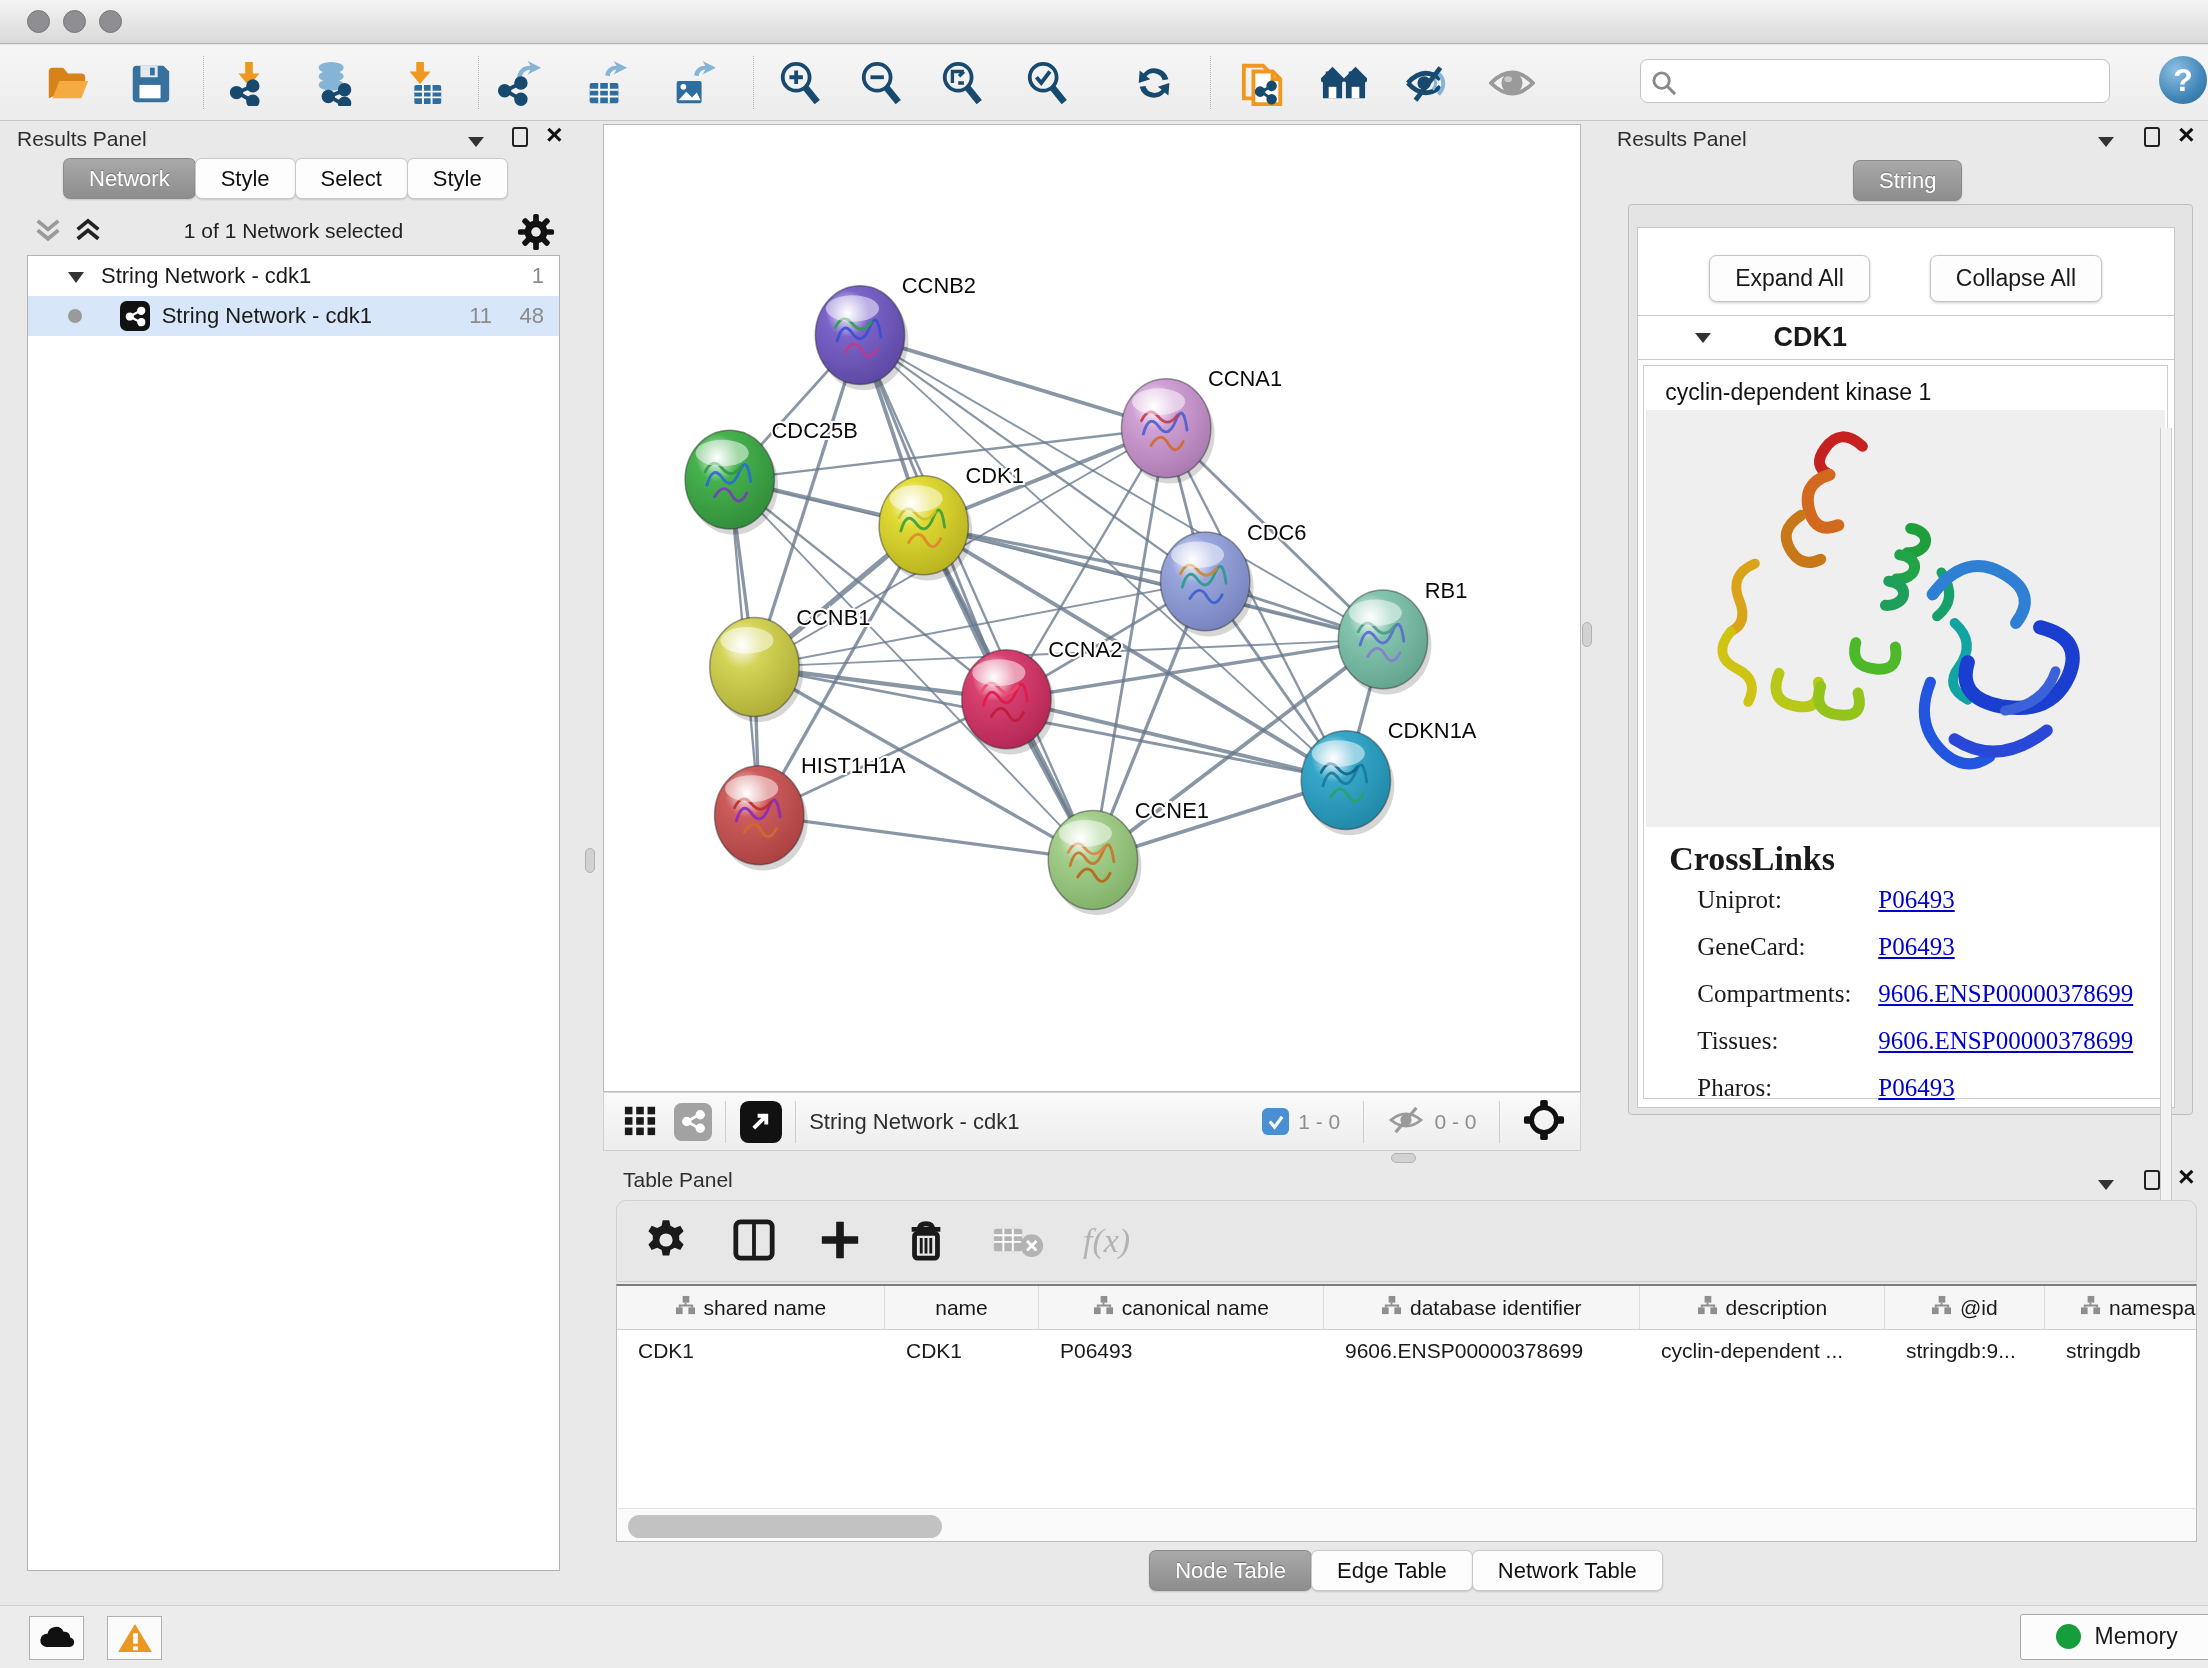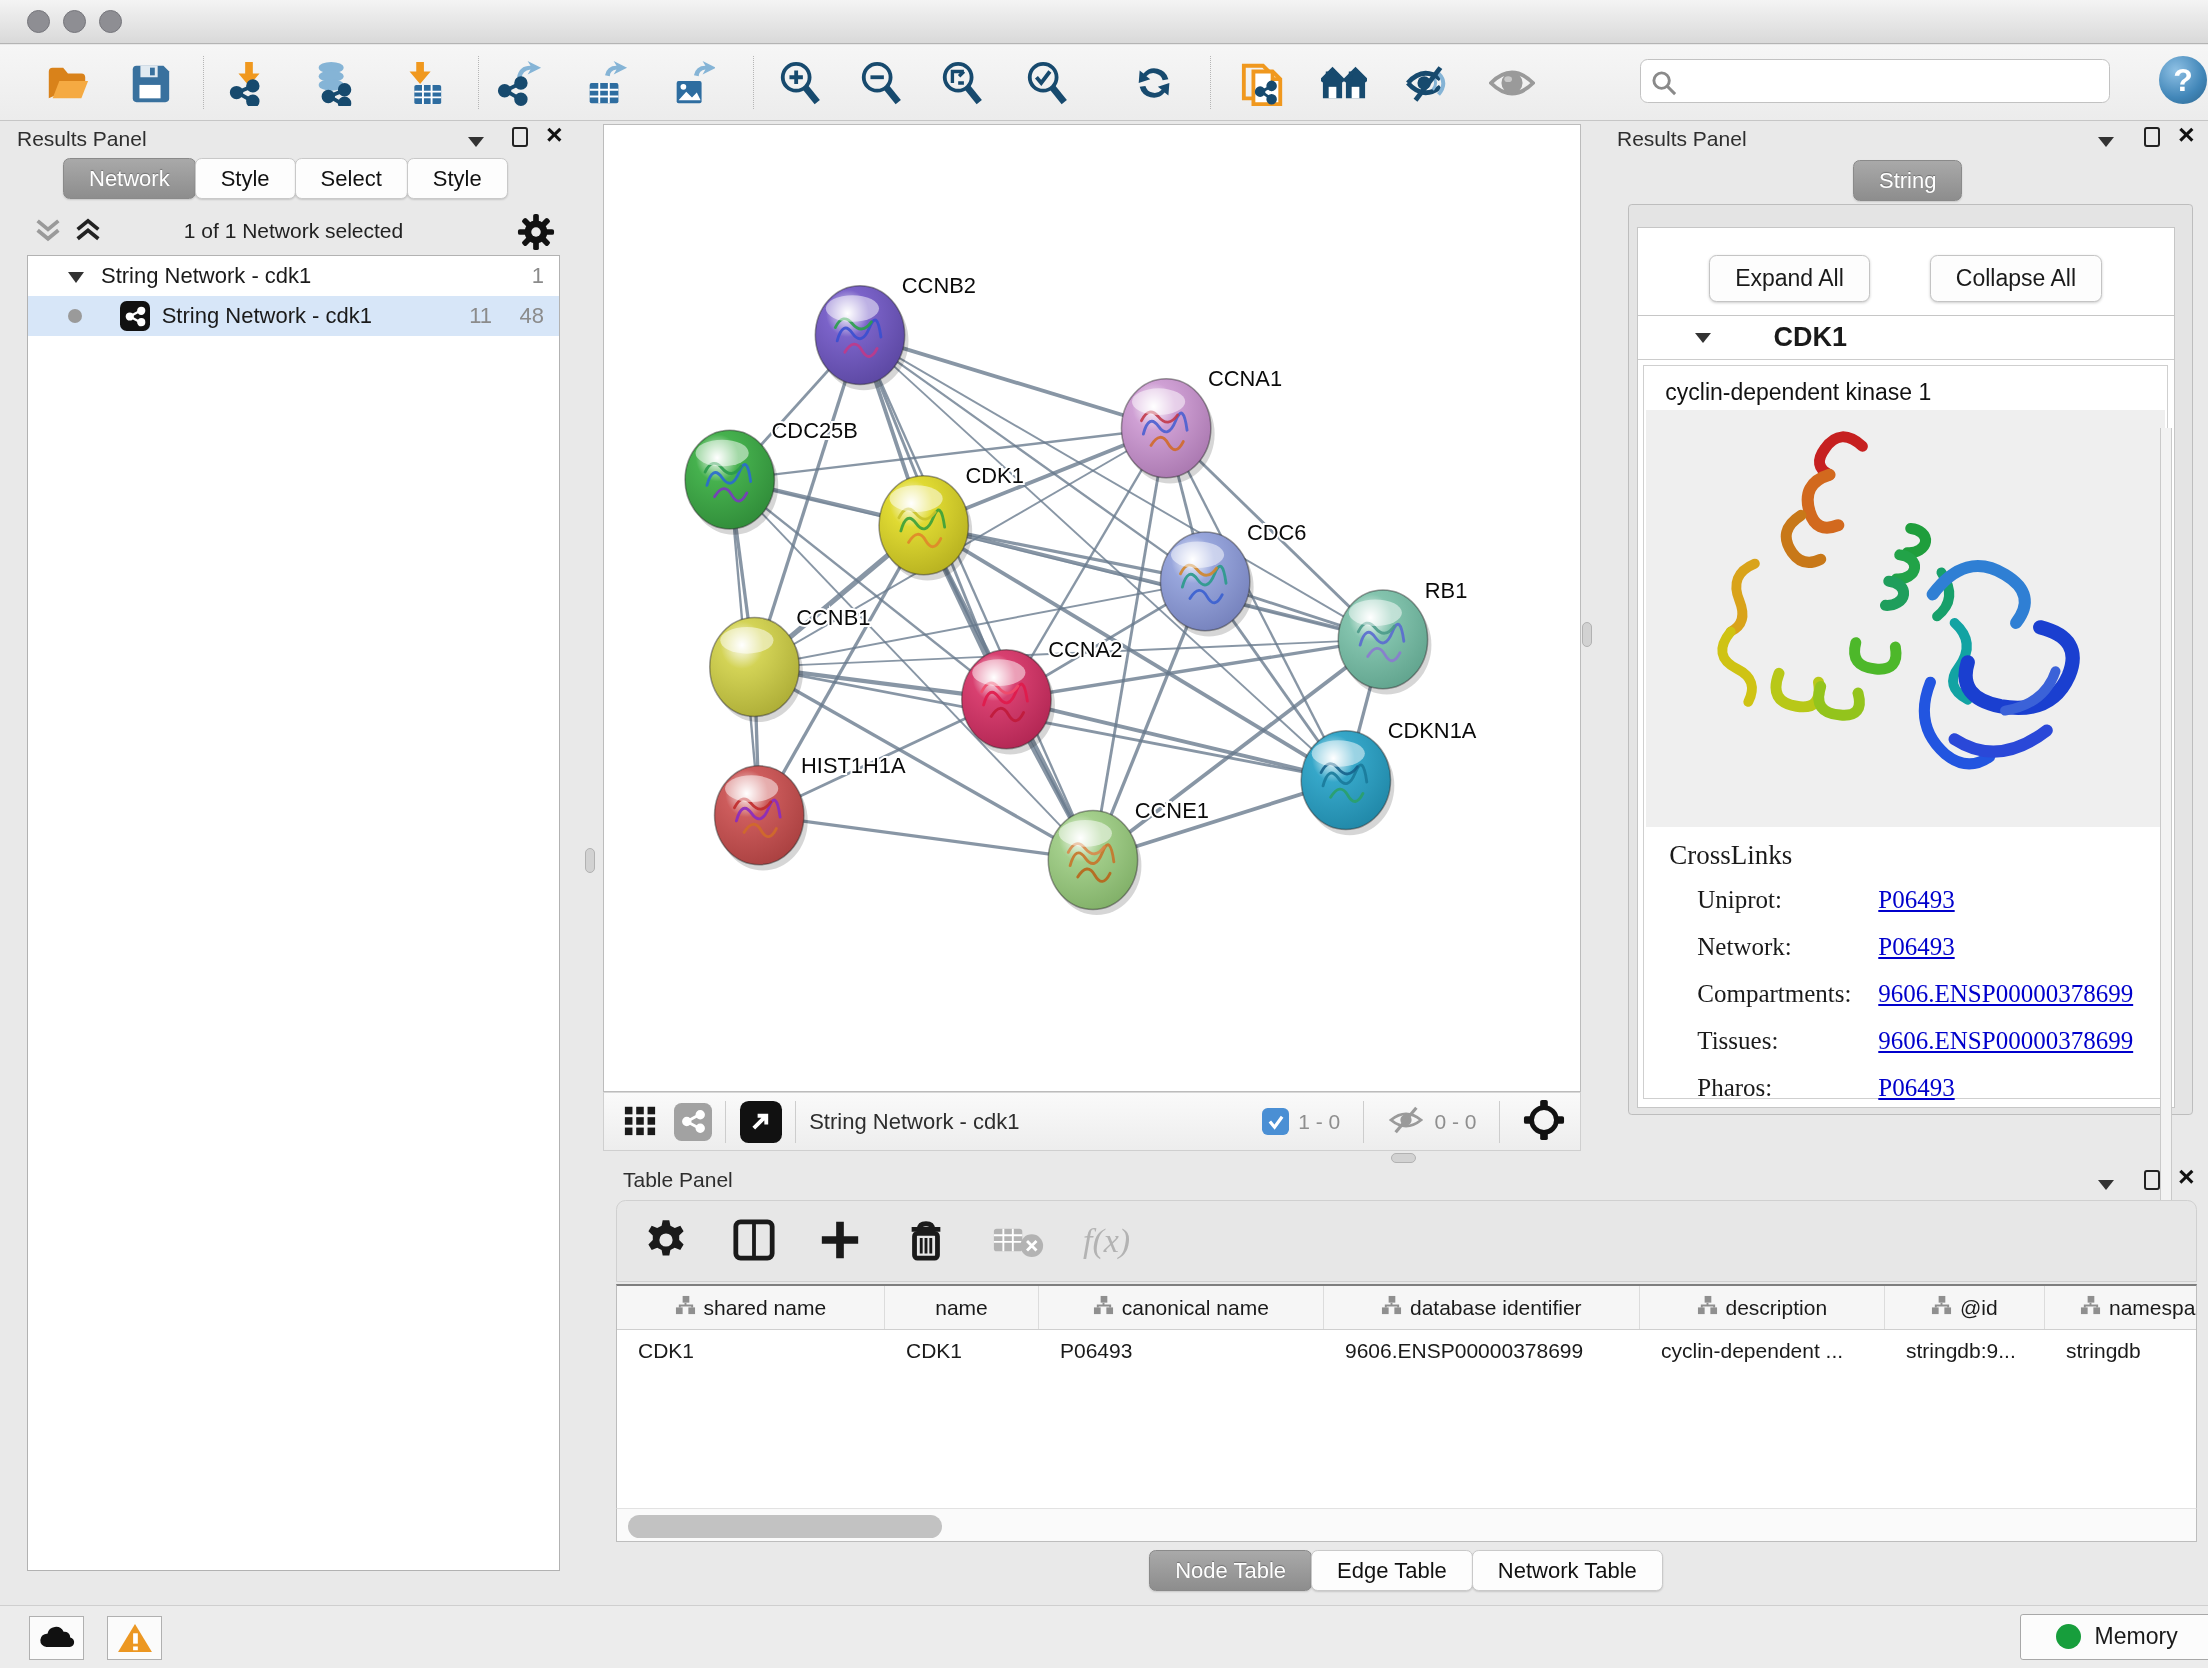--- a/index.html
+++ b/index.html
@@ -636,28 +636,28 @@
             <path d="M240,148 q16,24 -4,40" stroke="#17a06a" stroke-width="9"></path>
             <path d="M252,194 q20,18 4,40 q-14,18 8,30" stroke="#12a3a3" stroke-width="9"></path>
             <path d="M232,168 q30,-40 66,-18 q30,18 10,44" stroke="#2f7fd4" stroke-width="11"></path>
             <path d="M330,198 q40,10 26,44 q-16,36 -62,28 q-40,-8 -30,-40" stroke="#1a3fd0" stroke-width="13"></path>
             <path d="M230,248 q-16,40 14,66 q20,16 40,2" stroke="#2255e0" stroke-width="10"></path>
             <path d="M252,300 q40,26 84,-8" stroke="#2a48d8" stroke-width="11"></path>
             <path d="M298,274 q36,-6 46,-36" stroke="#3b62d8" stroke-width="9"></path>
           </g>
         </svg>
       </div>
-      <div class="serif" style="position:absolute;left:25px;top:474px;font-size:27px;font-weight:normal">CrossLinks</div>
+      <div class="serif" style="position:absolute;left:25px;top:474px;font-size:34px;font-weight:bold">CrossLinks</div>
       <div id="crosslinks" style="position:absolute;left:53px;top:520px;right:28.5px">
           <div style="display: flex; margin-bottom: 19px;">
             <span class="serif xl-label" style="width: 181px;">Uniprot:</span>
             <a class="serif xl-link">P06493</a>
           </div>
           <div style="display: flex; margin-bottom: 19px;">
-            <span class="serif xl-label" style="width: 181px;">Network:</span>
+            <span class="serif xl-label" style="width: 181px;">GeneCard:</span>
             <a class="serif xl-link">P06493</a>
           </div>
           <div style="display: flex; margin-bottom: 19px;">
             <span class="serif xl-label" style="width: 181px;">Compartments:</span>
             <a class="serif xl-link">9606.ENSP00000378699</a>
           </div>
           <div style="display: flex; margin-bottom: 19px;">
             <span class="serif xl-label" style="width: 181px;">Tissues:</span>
             <a class="serif xl-link">9606.ENSP00000378699</a>
           </div>

